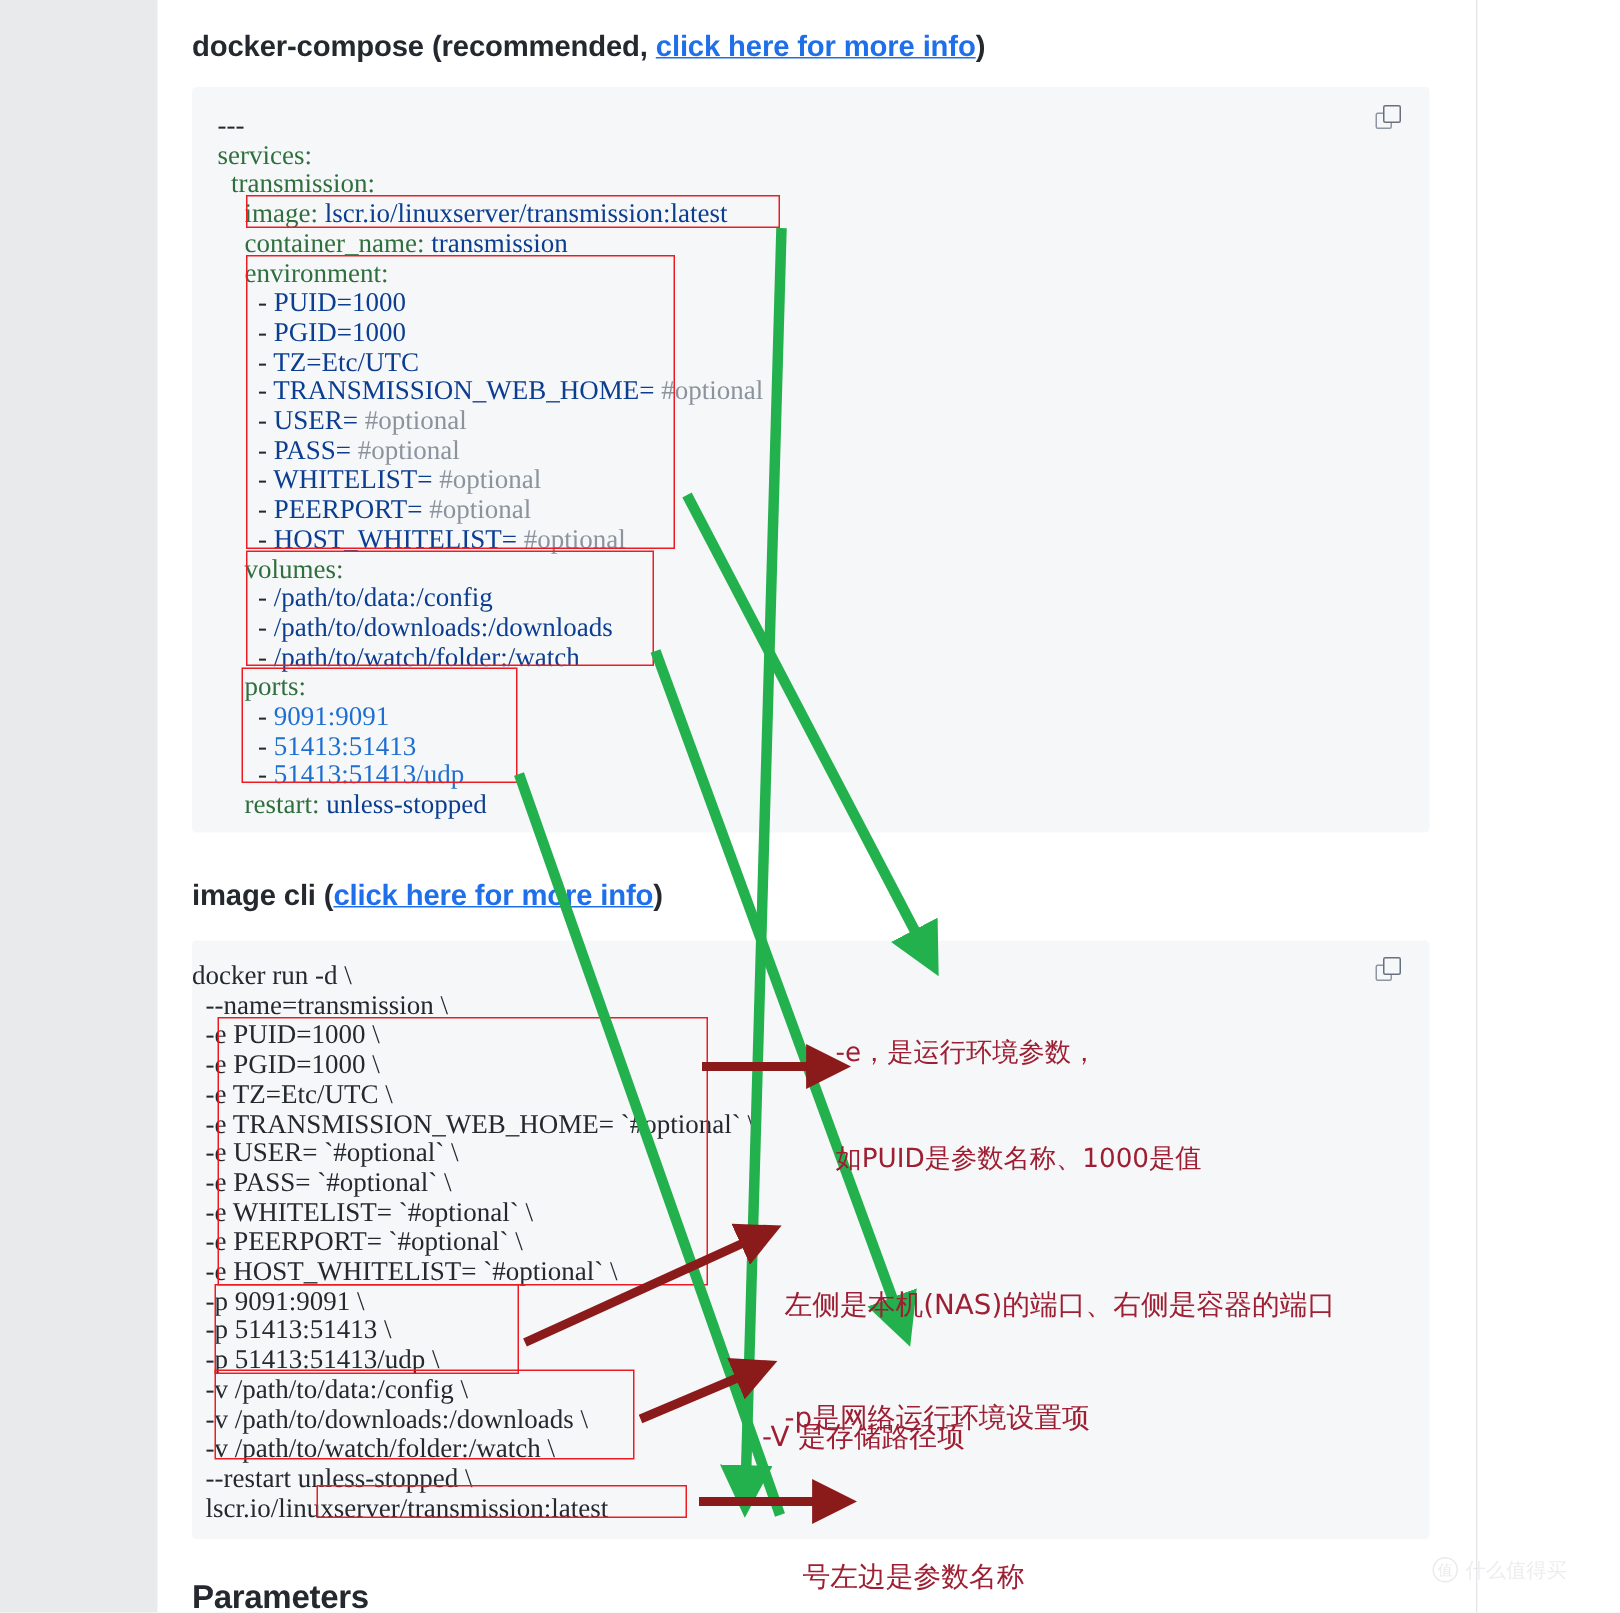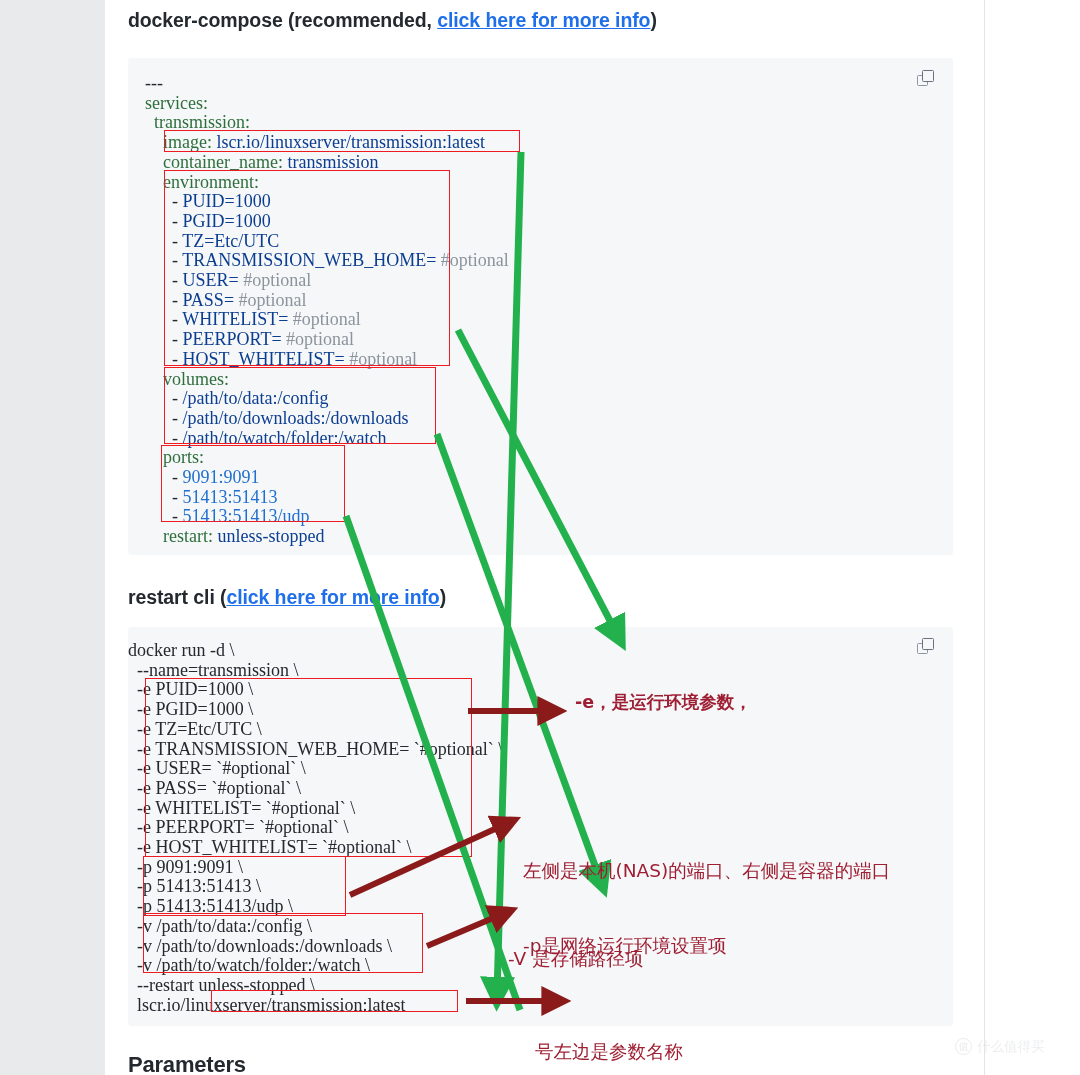--- a/index.html
+++ b/index.html
@@ -133,21 +133,21 @@
     font-family: "DejaVu Sans", "Liberation Sans", sans-serif;
     white-space: nowrap;
   }
 </style>
 </head>
 <body>
 
 <div id="page"></div>
 <div id="rightgutter"></div>
 
-<h3 class="section-title" style="left:128px; top:9px;"><span>docker-compose (recommended, </span><a class="lnk" href="#">click here for more info</a><span class="paren">)</span></h3>
+<h3 class="section-title" style="left:128px; top:20px;"><span>docker-compose (recommended, </span><a class="lnk" href="#">click here for more info</a><span class="paren">)</span></h3>
 
 <div class="codeblock" id="yamlblock" style="left:128px; top:58px; width:825px; height:497px;">
   <pre><span class="d">---</span>
 <span class="k">services:</span>
   <span class="k">transmission:</span>
     <span class="k">image:</span> <span class="v">lscr.io/linuxserver/transmission:latest</span>
     <span class="k">container_name:</span> <span class="v">transmission</span>
     <span class="k">environment:</span>
       <span class="d">-</span> <span class="v">PUID=1000</span>
       <span class="d">-</span> <span class="v">PGID=1000</span>
@@ -166,21 +166,21 @@
       <span class="d">-</span> <span class="vb">9091:9091</span>
       <span class="d">-</span> <span class="vb">51413:51413</span>
       <span class="d">-</span> <span class="vb">51413:51413/udp</span>
     <span class="k">restart:</span> <span class="v">unless-stopped</span></pre>
   <div class="copy-icon" style="right:16px; top:12px;">
     <div class="sq-back"></div>
     <div class="sq-front"></div>
   </div>
 </div>
 
-<h3 class="section-title" style="left:128px; top:586px;"><span>restart cli (</span><a class="lnk" href="#">click here for more info</a><span class="paren">)</span></h3>
+<h3 class="section-title" style="left:128px; top:586px;"><span>image cli (</span><a class="lnk" href="#">click here for more info</a><span class="paren">)</span></h3>
 
 <div class="codeblock" id="cliblock" style="left:128px; top:627px; width:825px; height:399px;">
   <pre class="ln">docker run -d \
   --name=transmission \
   -e PUID=1000 \
   -e PGID=1000 \
   -e TZ=Etc/UTC \
   -e TRANSMISSION_WEB_HOME= `#optional` \
   -e USER= `#optional` \
   -e PASS= `#optional` \
@@ -231,22 +231,23 @@
 
   <line x1="468" y1="711" x2="553" y2="711" stroke="#8b1a1a" stroke-width="6" marker-end="url(#rh)"></line>
 
   <line x1="350" y1="895" x2="508" y2="823" stroke="#8b1a1a" stroke-width="6" marker-end="url(#rh)"></line>
 
   <line x1="427" y1="946" x2="505" y2="913" stroke="#8b1a1a" stroke-width="6" marker-end="url(#rh)"></line>
 
   <line x1="466" y1="1001" x2="557" y2="1001" stroke="#8b1a1a" stroke-width="6" marker-end="url(#rh)"></line>
 </svg>
 
-<div class="cn-note" style="left:575px; top:644px;font-weight:bold;">
+<div class="cn-note" style="left:557px; top:644px;">
   <div>-e，是运行环境参数，</div>
+  <div>如PUID是参数名称、1000是值</div>
 </div>
 
 <div class="cn-note big" style="left:523px; top:808px;">
   <div>左侧是本机(NAS)的端口、右侧是容器的端口</div>
   <div>-p是网络运行环境设置项</div>
 </div>
 
 <div class="cn-note big" style="left:508px; top:896px;">
   <div>-V 是存储路径项</div>
 </div>

